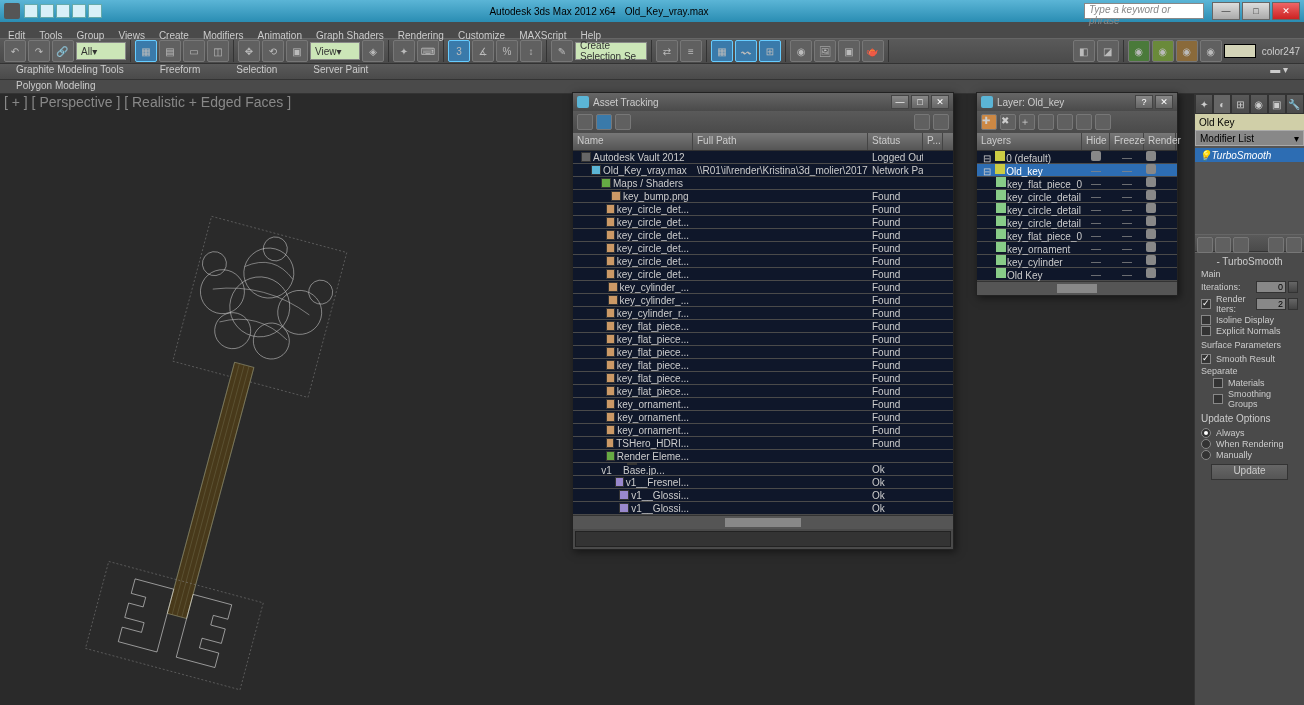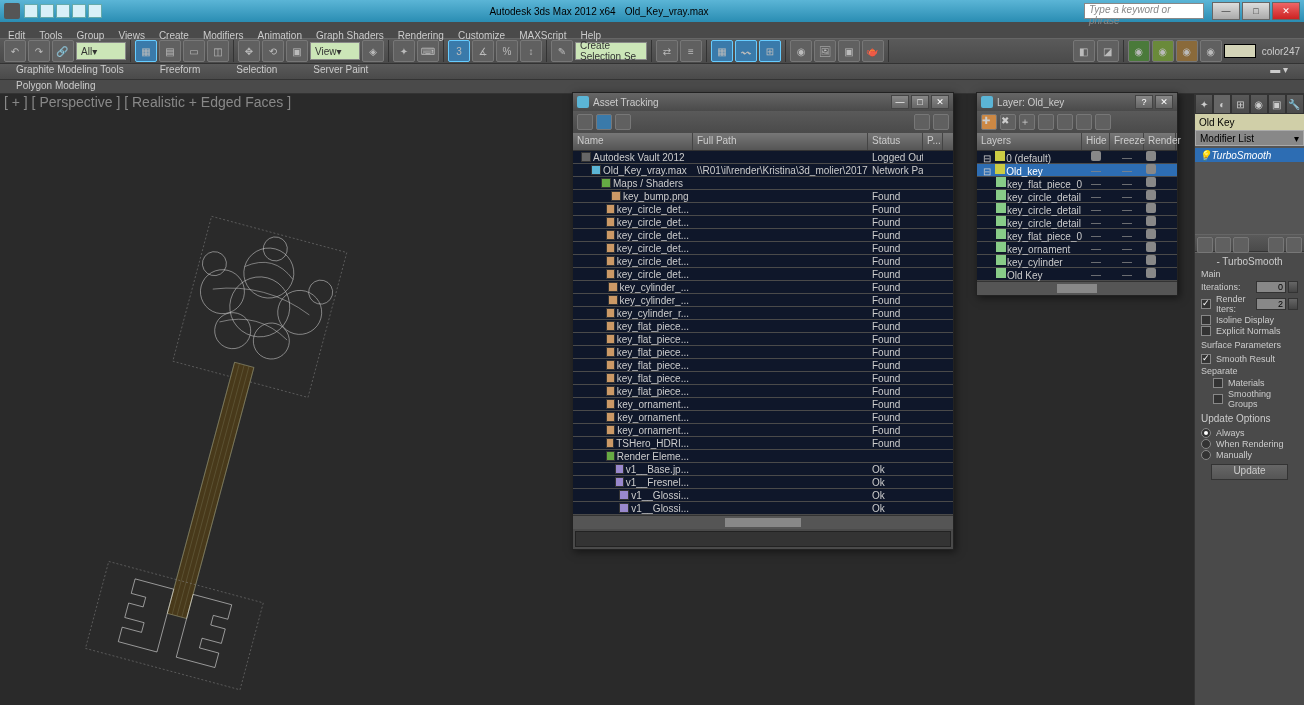--- a/index.html
+++ b/index.html
@@ -458,21 +458,21 @@
       <div class="fw-row">
         <div class="fw-cell" style="width: 120px;">
           <span class="indent" style="width: 34px;"></span>
           <span class="pic" style="background: rgb(102, 170, 68);"></span>
           <span>Render Eleme...</span>
         </div>
         <div class="fw-cell" style="width: 175px;"></div>
         <div class="fw-cell" style="width: 55px;"></div>
       </div>
       <div class="fw-row">
-        <div class="fw-cell" style="width: 120px;">
+        <div class="fw-cell" style="width: 120px; flex-direction: column;">
           <span class="indent" style="width: 44px;"></span>
           <span class="pic" style="background: rgb(153, 136, 204);"></span>
           <span>v1__Base.jp...</span>
         </div>
         <div class="fw-cell" style="width: 175px;"></div>
         <div class="fw-cell" style="width: 55px;">Ok</div>
       </div>
       <div class="fw-row">
         <div class="fw-cell" style="width: 120px;">
           <span class="indent" style="width: 44px;"></span>

